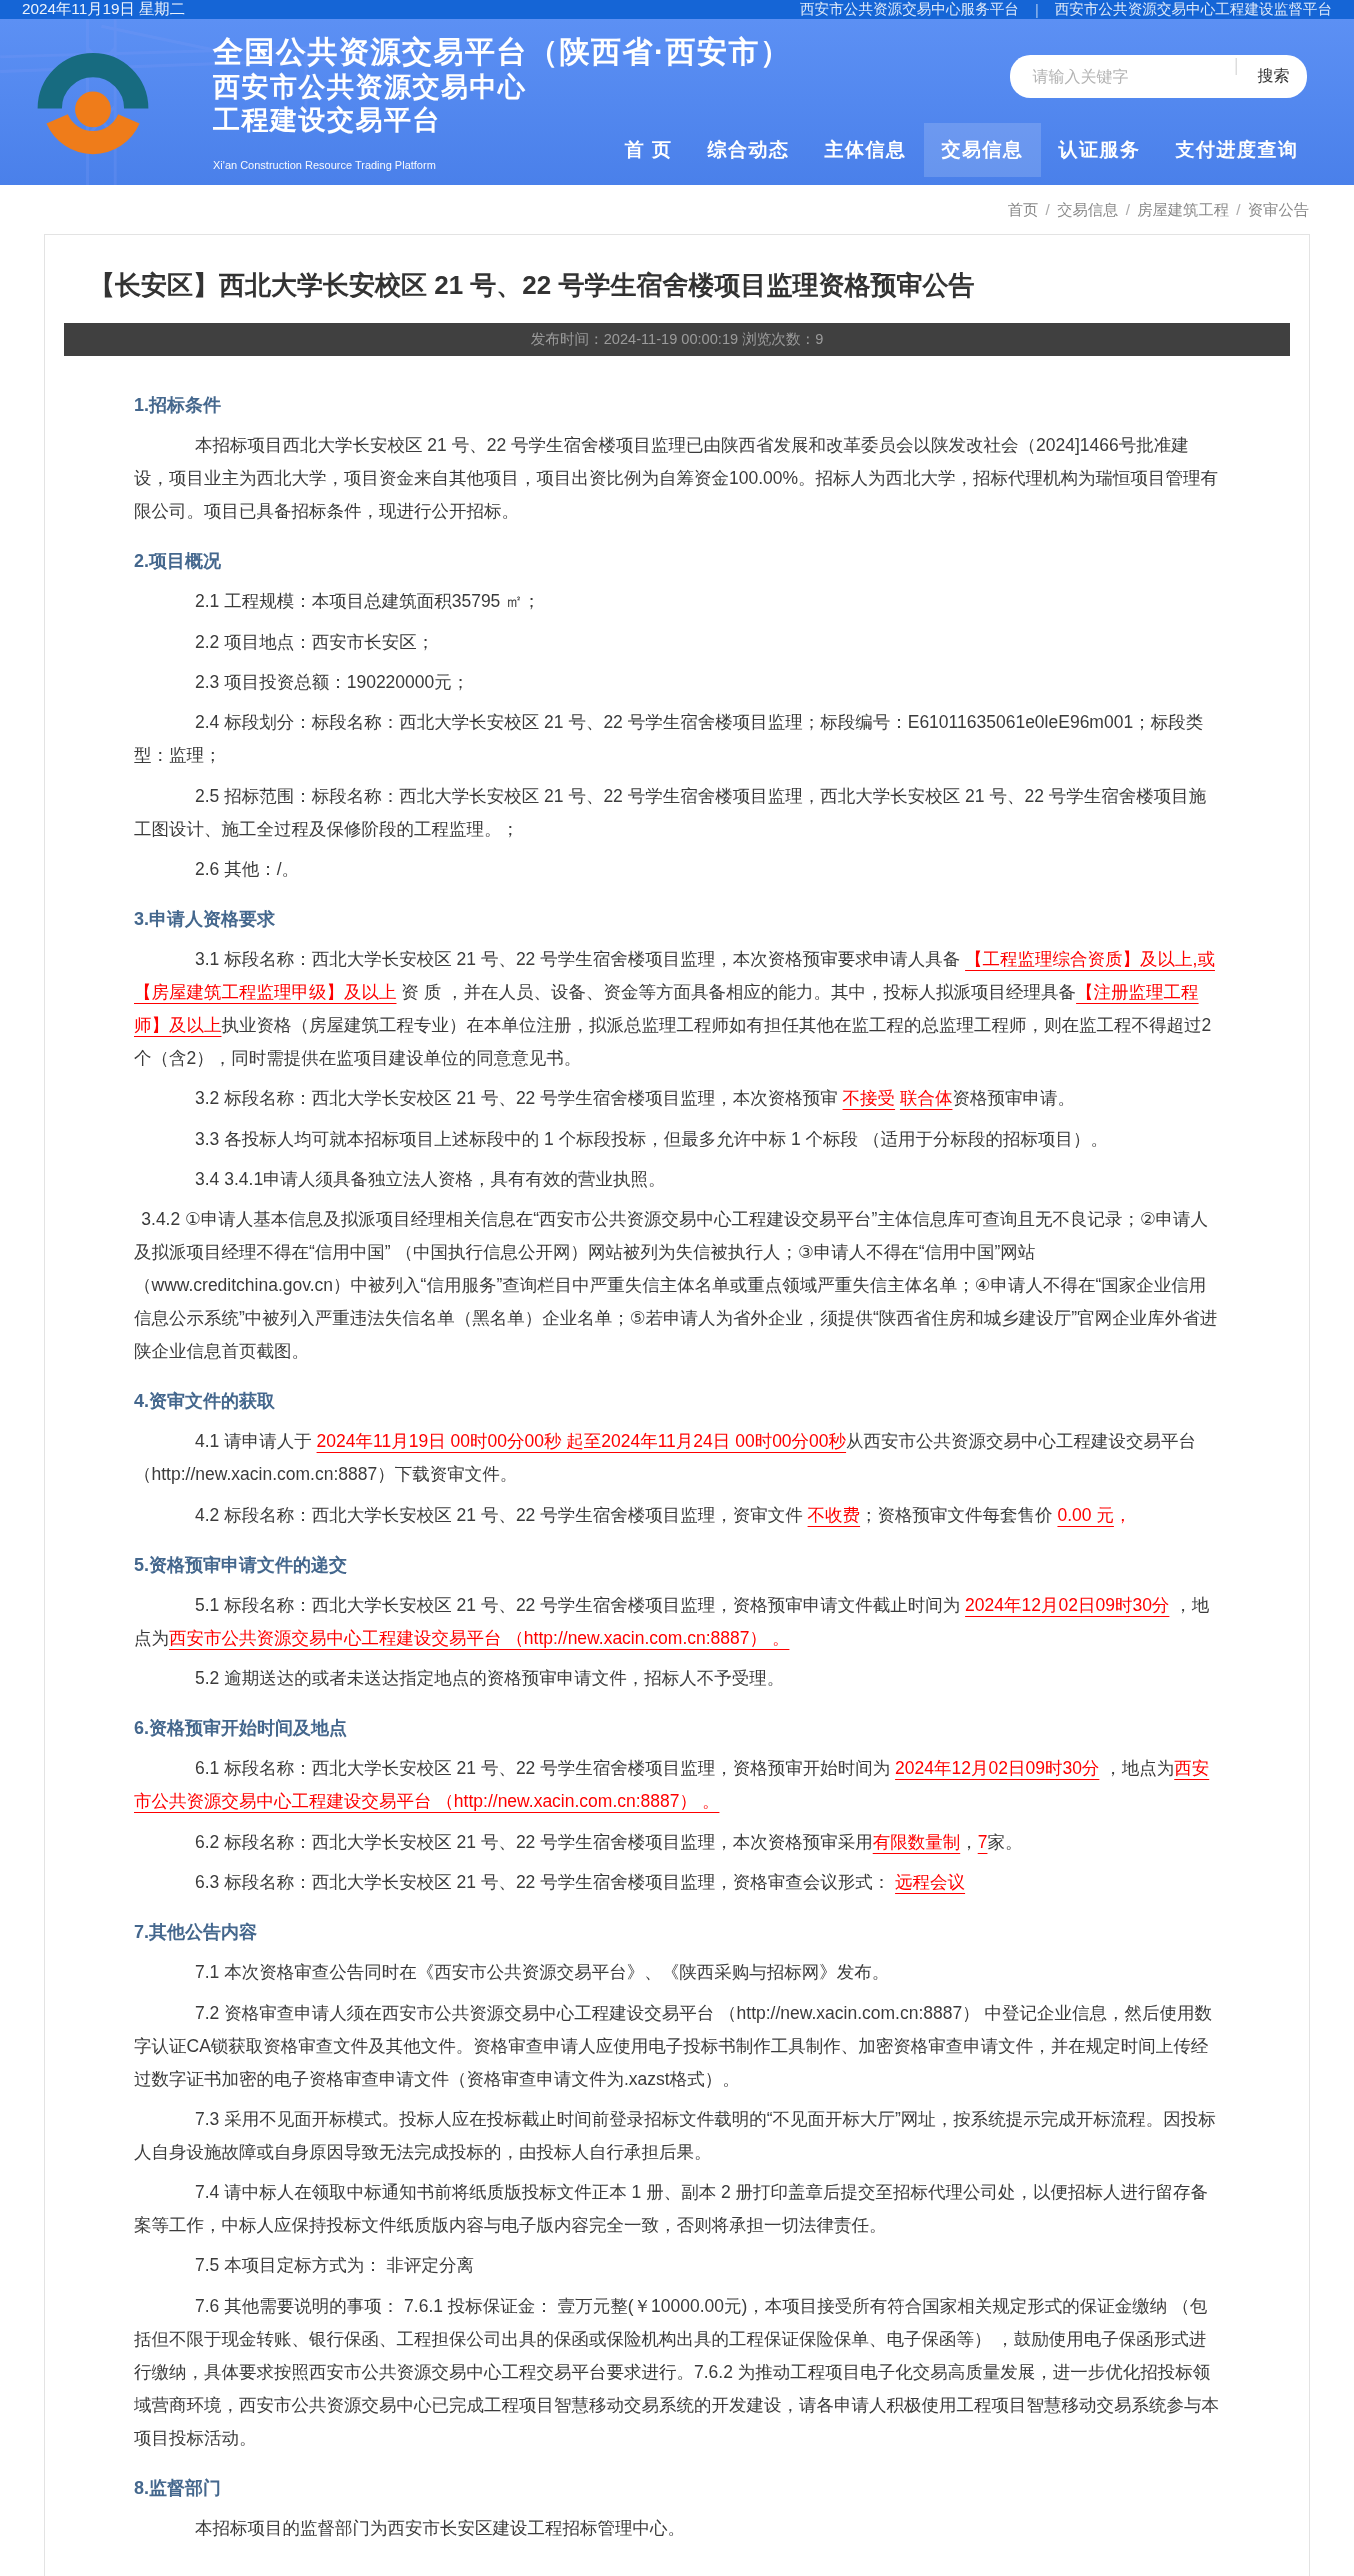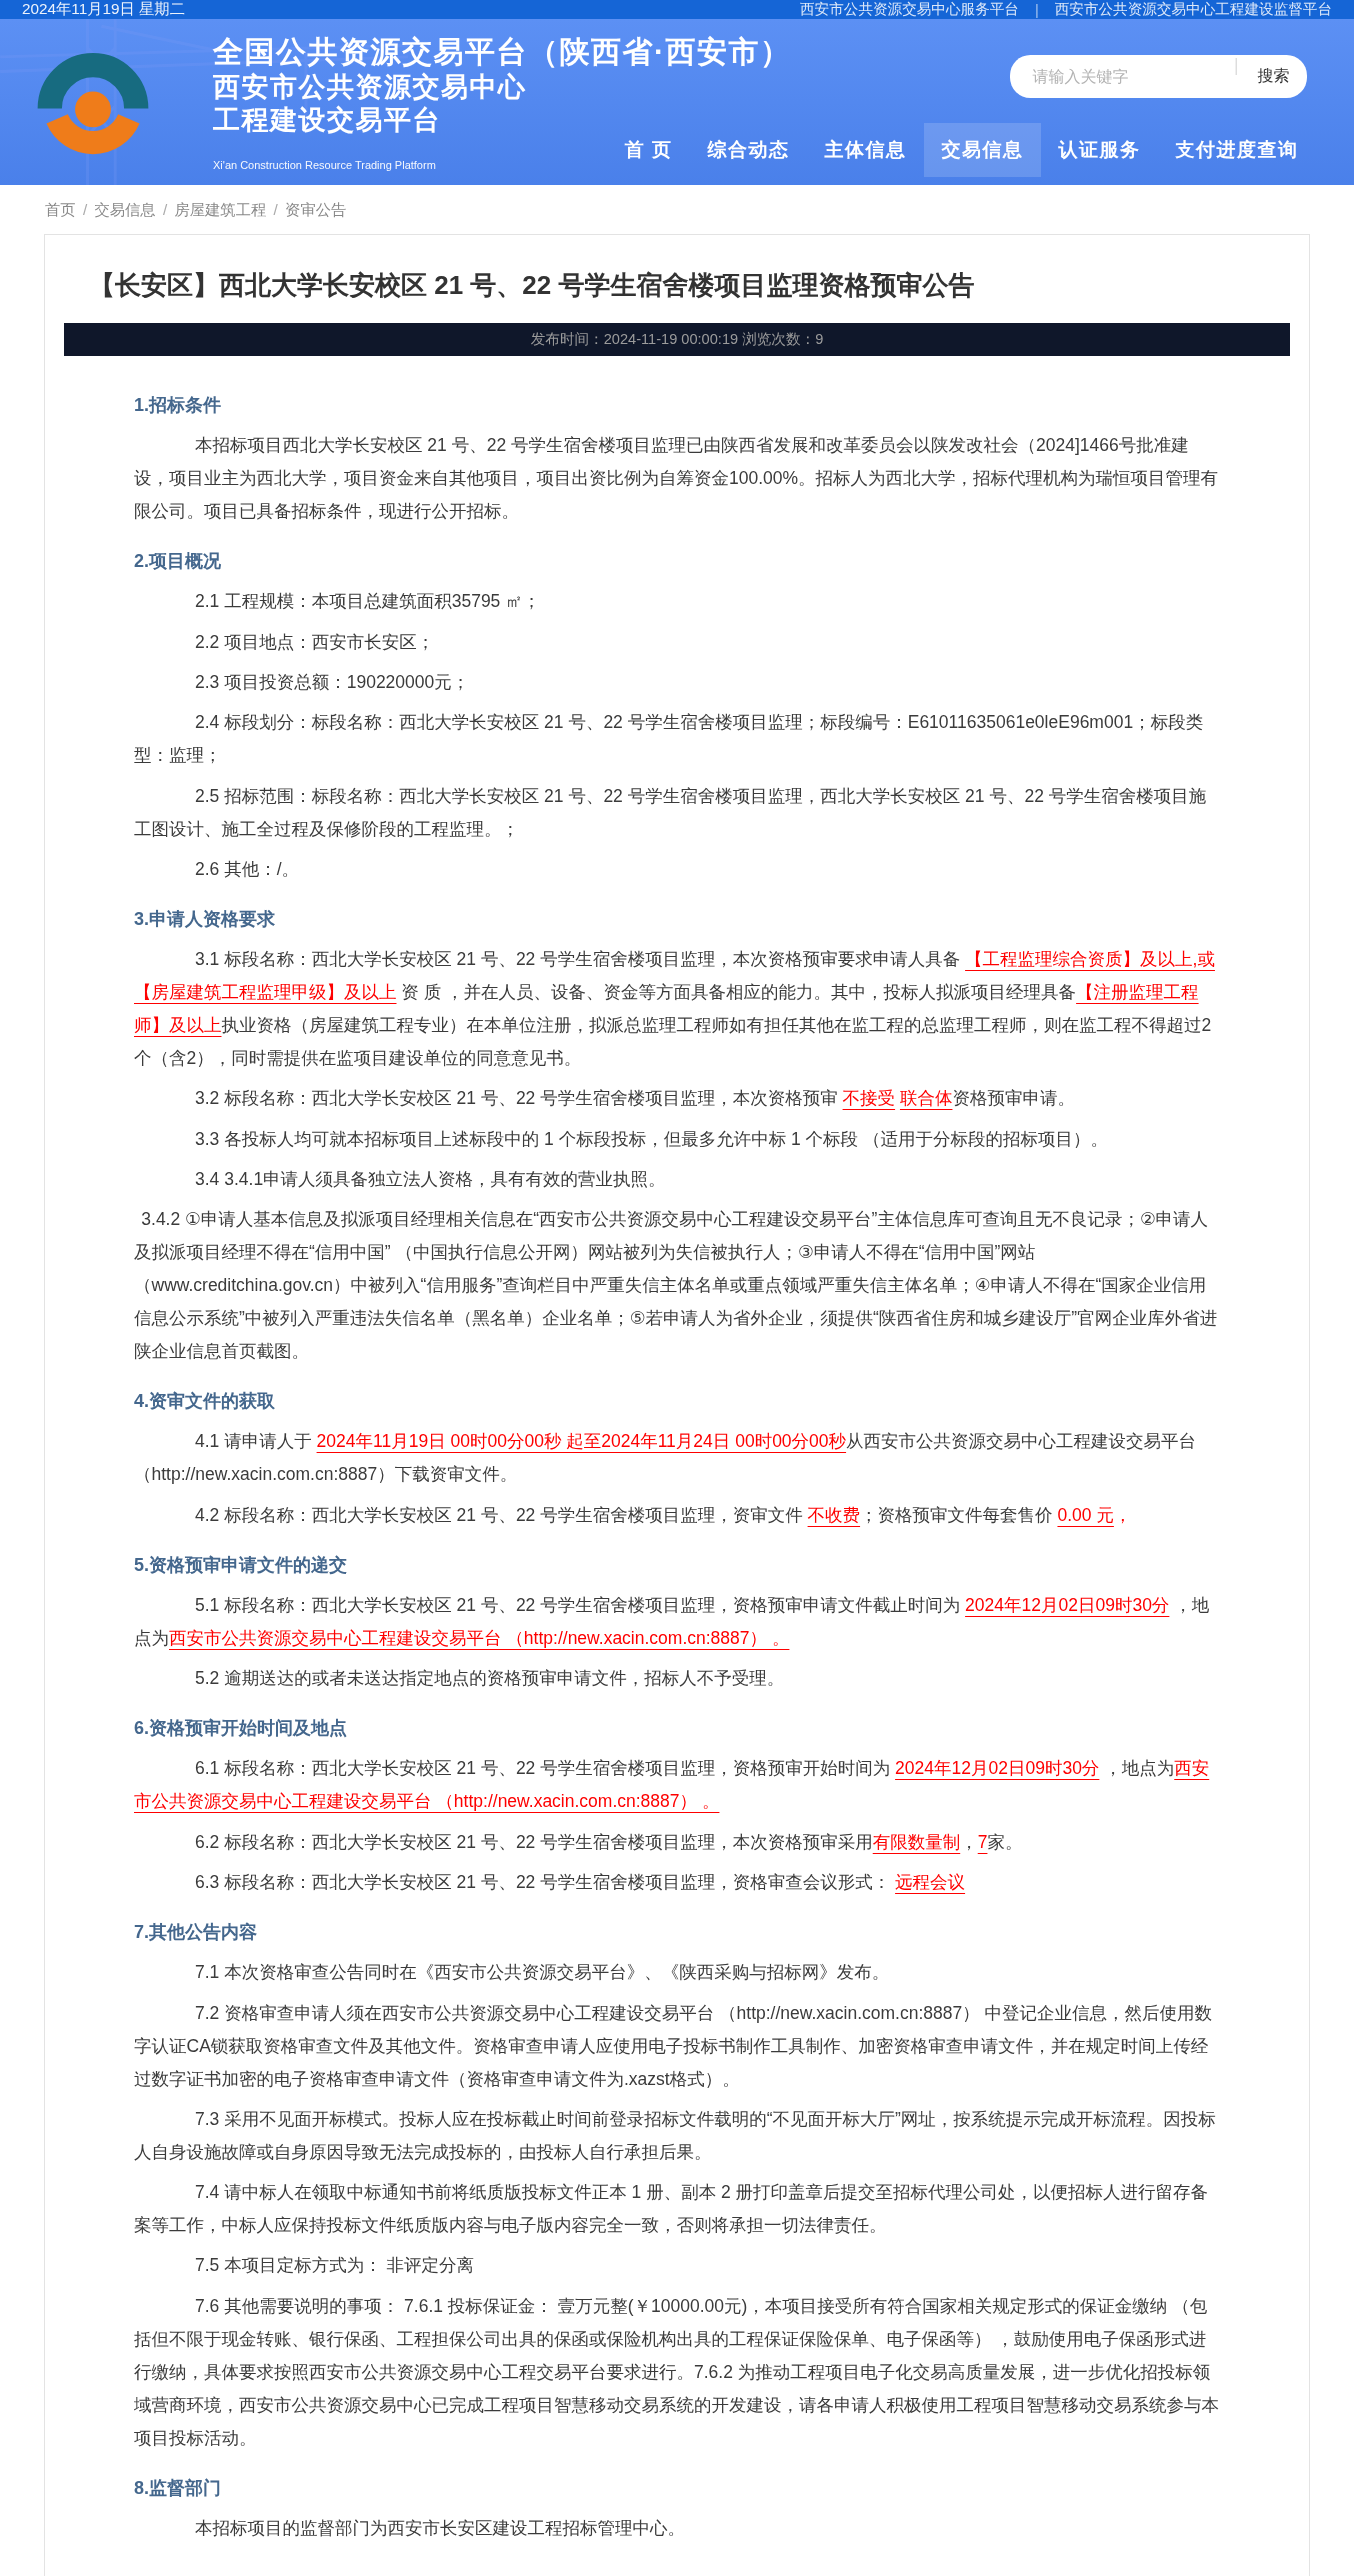--- a/index.html
+++ b/index.html
@@ -26,27 +26,27 @@
   .search input{flex:1;border:none;outline:none;font-size:16px;color:#333;background:transparent;min-width:0;}
   .search input::placeholder{color:#b3b3b3;}
   .search .divider{color:#ddd;font-size:17.5px;margin:0 11.6px 0 5.8px;}
   .search .btn{font-size:16px;color:#333;background:none;border:none;padding:0 7.3px;cursor:pointer;white-space:nowrap;}
 
   .nav{position:absolute;right:38px;bottom:8px;display:flex;height:54px;align-items:stretch;}
   .nav-item{color:#fff;font-size:19px;font-weight:bold;letter-spacing:1.5px;padding:0 17.5px;display:flex;align-items:center;cursor:pointer;}
   .nav-item.active{background:rgba(255,255,255,.16);}
 
   
-  .breadcrumb{padding:14.6px 45px 10.2px;font-size:15.3px;color:#888;}
+  .breadcrumb{padding:14.6px 45px 10.2px;font-size:15.3px;color:#888;text-align:right;}
   .breadcrumb .sep{margin:0 7.3px;color:#aaa;}
 
   
   .card{margin:2.9px 44px 0;border:0.7px solid #e3e3e3;background:#fff;padding-bottom:25px;}
   .article-title{font-size:26px;font-weight:bold;color:#333;margin:32px 44px 20.4px;line-height:36px;}
-  .meta{margin:0 19px;background:#0f172a;height:33px;line-height:33px;text-align:center;color:#9b9b9b;font-size:14.6px;}
+  .meta{margin:0 19px;background:#404040;height:33px;line-height:33px;text-align:center;color:#9b9b9b;font-size:14.6px;}
 
   .doc{padding:16px 89px 4.4px;font-size:17.5px;line-height:33px;color:#3b3b3b;}
   .doc h3{color:#44678d;font-size:18px;font-weight:bold;margin:19px 0 10.2px;line-height:28px;}
   .doc p{margin:0 0 7.3px;}
   .doc p.ind{text-indent:61px;}
   .doc p.si{text-indent:7.3px;}
   .red{color:#fe0000;}
   .ul{text-decoration:underline;text-underline-offset:5.1px;}
 </style>
 </head>

